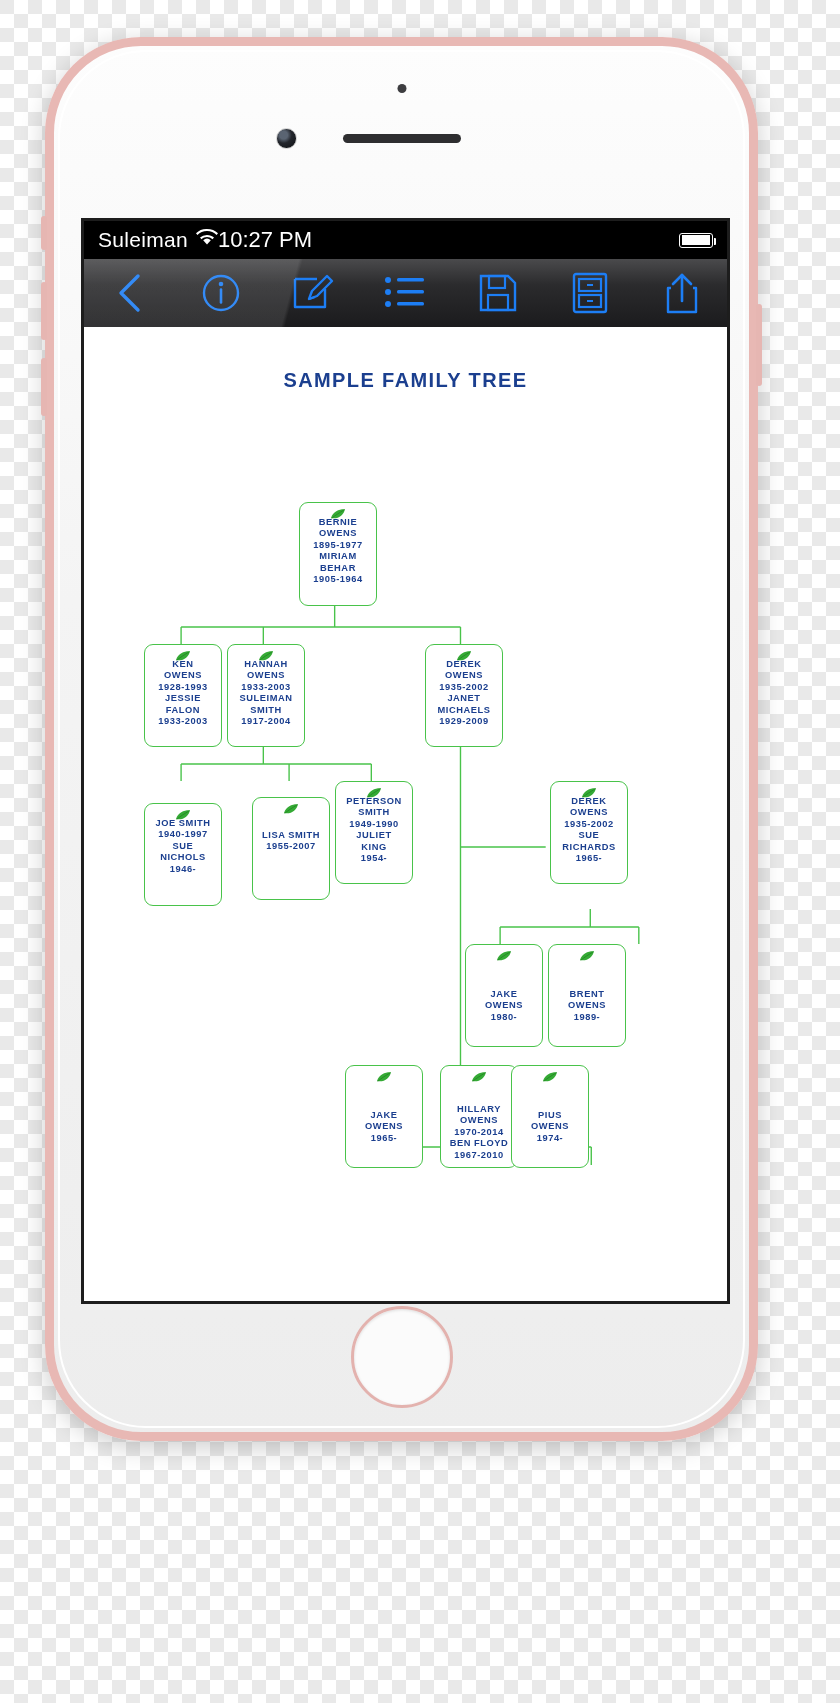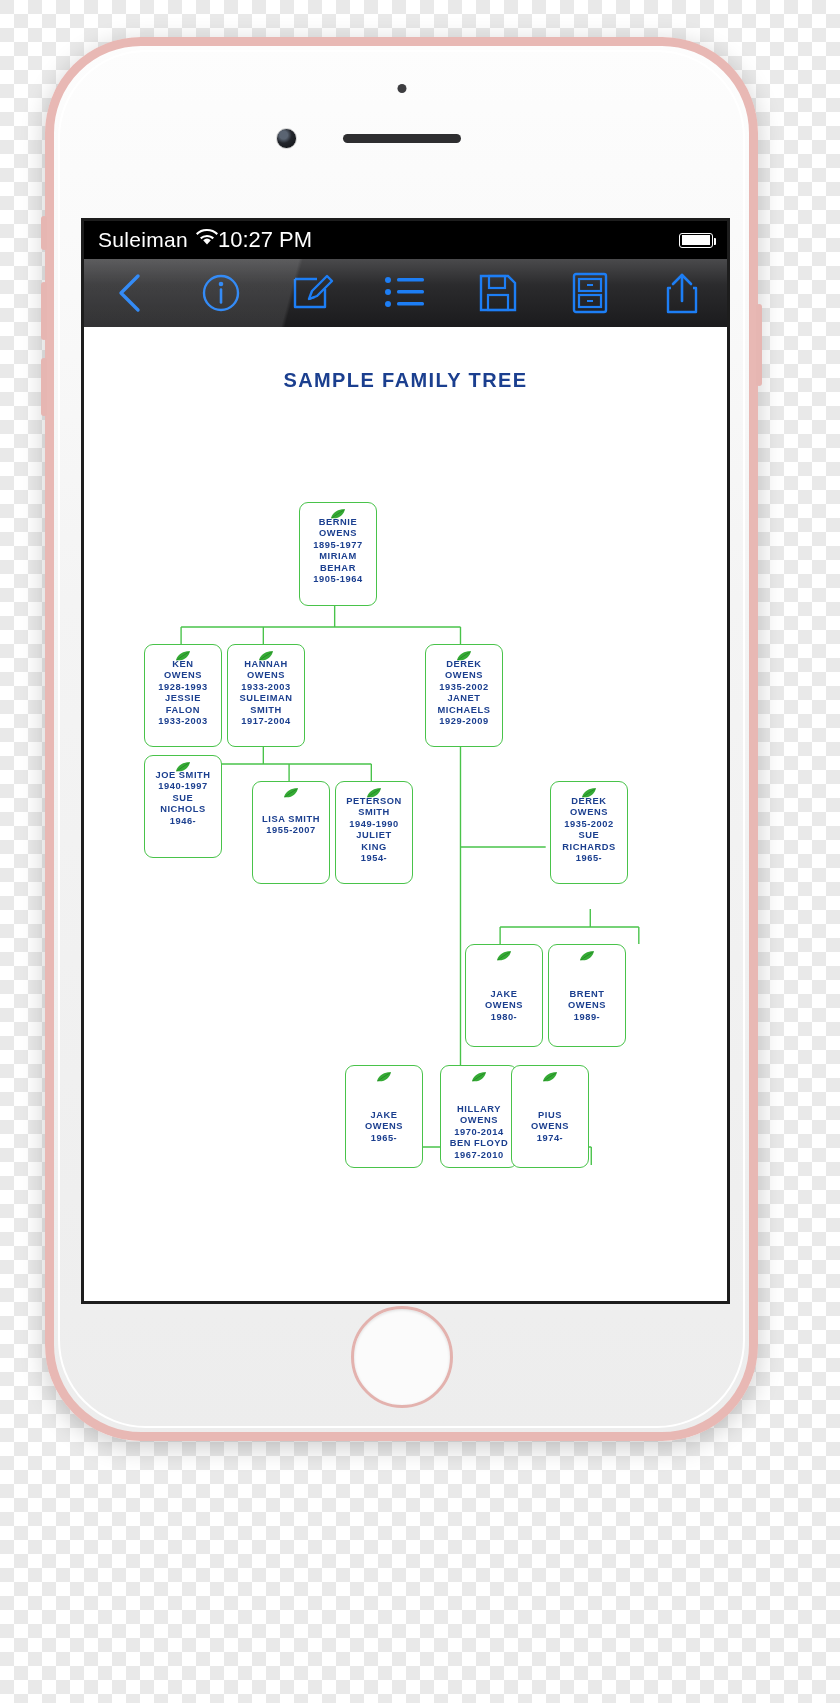--- a/index.html
+++ b/index.html
@@ -355,37 +355,37 @@
         <div class="lines">
           <div>Derek</div>
           <div>Owens</div>
           <div>1935-2002</div>
           <div>Janet</div>
           <div>Michaels</div>
           <div>1929-2009</div>
         </div>
       </div>
 
-      <div class="node" style="left:60px; top:428px; width:78px; height:103px;">
+      <div class="node" style="left:60px; top:476px; width:78px; height:103px;">
         <span class="leaf">
           <svg viewBox="0 0 16 12" width="16" height="12">
               <path d="M1 10C3 3 10 .8 15 1.2 13.8 7 8 11.6 1 10z" fill="#35aa35"></path>
               <path d="M1.6 10.3C5 7.6 9 5 14.4 1.7" stroke="#1f7f1f" stroke-width=".7" fill="none"></path>
             </svg>
         </span>
         <div class="lines">
           <div>Joe Smith</div>
           <div>1940-1997</div>
           <div>Sue</div>
           <div>Nichols</div>
           <div>1946-</div>
         </div>
       </div>
 
-      <div class="node" style="left:168px; top:454px; width:78px; height:103px;">
+      <div class="node" style="left:168px; top:470px; width:78px; height:103px;">
         <span class="leaf">
           <svg viewBox="0 0 16 12" width="16" height="12">
               <path d="M1 10C3 3 10 .8 15 1.2 13.8 7 8 11.6 1 10z" fill="#35aa35"></path>
               <path d="M1.6 10.3C5 7.6 9 5 14.4 1.7" stroke="#1f7f1f" stroke-width=".7" fill="none"></path>
             </svg>
         </span>
         <div class="lines" style="padding-top:18px;">
           <div>Lisa Smith</div>
           <div>1955-2007</div>
         </div>

